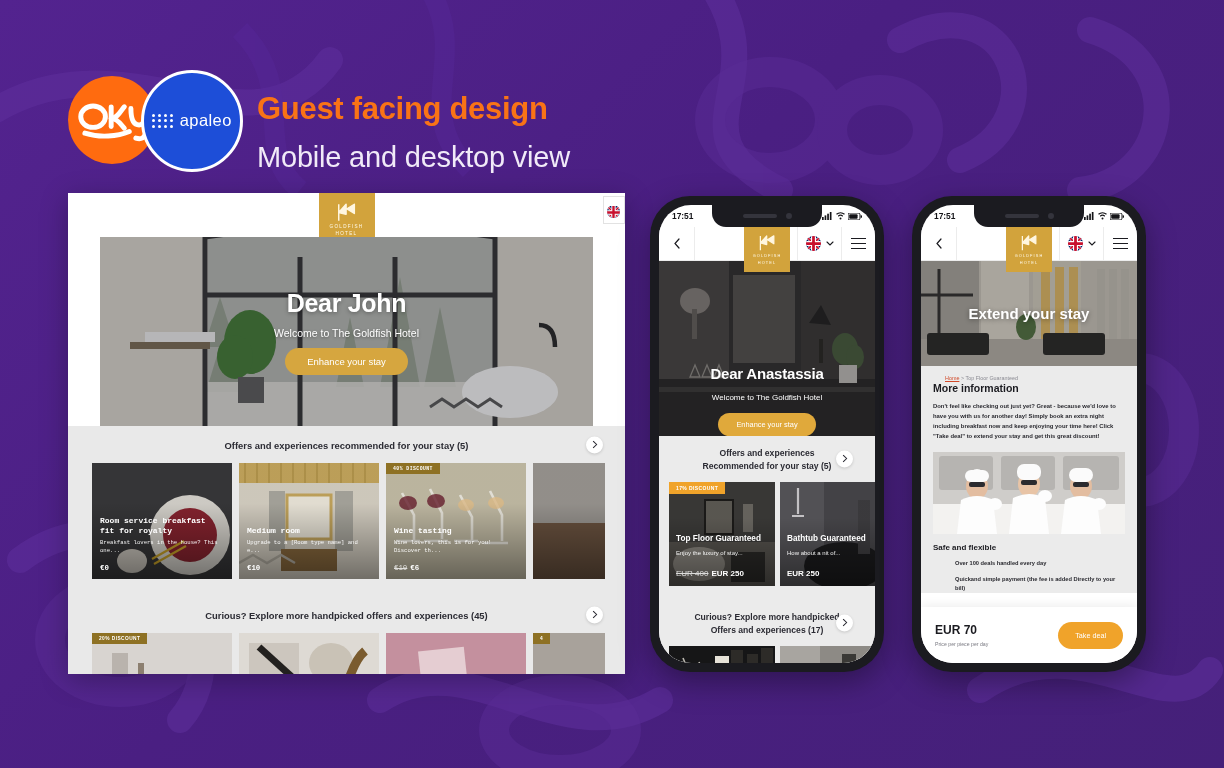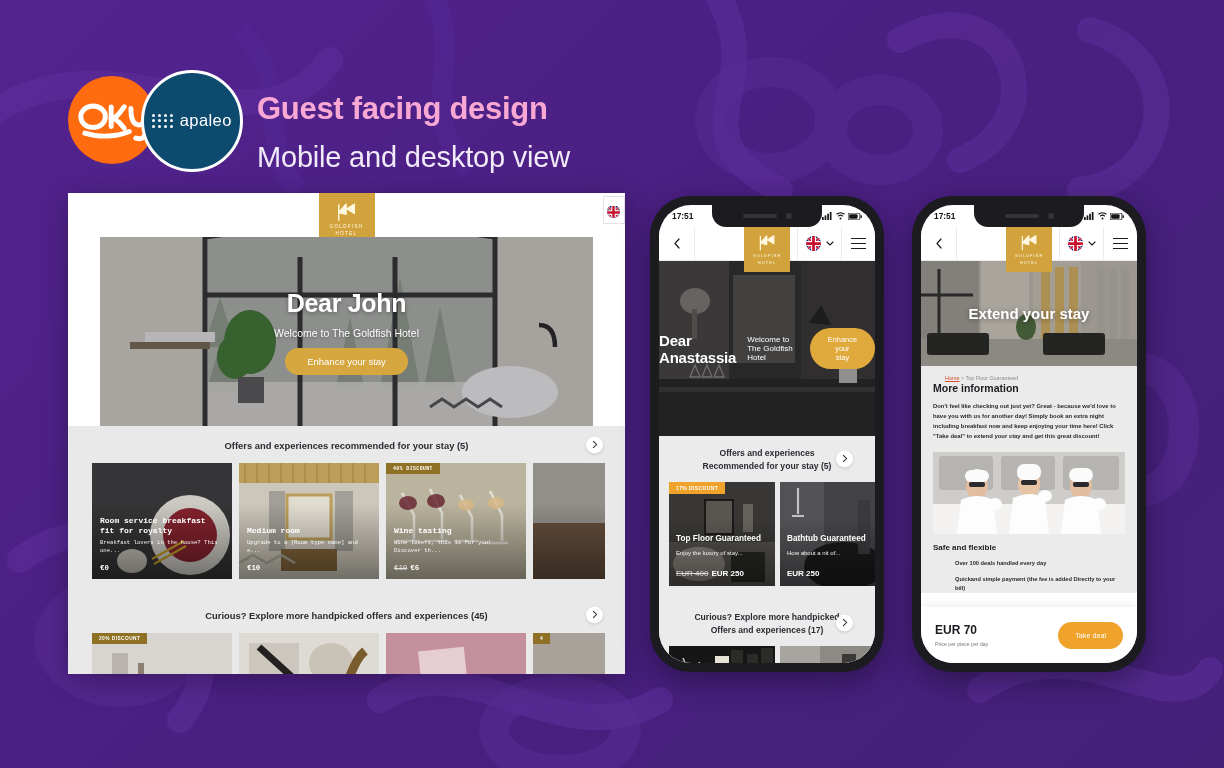--- a/index.html
+++ b/index.html
@@ -24,28 +24,28 @@
     position:absolute; top:0; border-radius:50%;
     display:flex; align-items:center; justify-content:center;
   }
   .logo-oaky {
     left:3px; width:88px; height:88px; top:6px;
     background:#ff6b0f; z-index:1;
   }
   .logo-oaky svg { width:74px; height:48px; }
   .logo-apaleo {
     left:76px; width:102px; height:102px; top:0;
-    background:#0c4a6e; border:3px solid #ffffff; z-index:2;
+    background:#1d4ed8; border:3px solid #ffffff; z-index:2;
     gap:7px;
   }
   .dotgrid { display:grid; grid-template-columns:repeat(4,3.2px); grid-template-rows:repeat(3,3.2px); gap:2.6px; }
   .dotgrid i { display:block; width:3.2px; height:3.2px; background:#fff; border-radius:50%; }
   .apaleo-word { color:#fff; font-size:16.5px; letter-spacing:.4px; font-weight:400; }
   .header-text { margin-left:32px; }
-  .title-main { color:#f9a8d4; font-size:31px; font-weight:bold; letter-spacing:-0.3px; line-height:1.25;margin-top:24px; }
+  .title-main { color:#f97316; font-size:31px; font-weight:bold; letter-spacing:-0.3px; line-height:1.25;margin-top:24px; }
   .title-sub  { color:#f1eaf8; font-size:29px; font-weight:400; letter-spacing:-0.2px; margin-top:12px; }
 
   
   .desktop {
     position:absolute; left:68px; top:193px;
     width:557px; height:481px;
     background:#ffffff; overflow:hidden;
     box-shadow:0 6px 26px rgba(0,0,0,.28);
   }
   .dt-topbar { height:44px; background:#fff; position:relative; }
@@ -134,21 +134,21 @@
   .nav-menu i { width:15px; height:1.6px; background:#1b1b20; display:block; }
   .ph-hotel-logo { position:absolute; left:50%; transform:translateX(-50%); top:22px;
                    width:46px; height:45px; background:#d2a33c; z-index:14;
                    display:flex; flex-direction:column; align-items:center; justify-content:center; gap:2px; }
   .ph-hotel-logo .mark { width:19px; height:16px; }
   .ph-hotel-logo .nm { color:#fff9e8; font-size:3.9px; letter-spacing:1.1px; }
 
   .ph-hero { position:relative; height:175px; overflow:hidden; }
   .ph-hero-img { position:absolute; inset:0; }
   .ph-hero-ov { position:absolute; inset:0; background:rgba(30,30,34,.34); }
-  .ph-hero-inner { position:absolute; inset:0; display:flex; 
+  .ph-hero-inner { position:absolute; inset:0; display:flex; flex-direction:column;
                    align-items:center; justify-content:flex-end; gap:11px; }
   .ph-greet { color:#fff; font-size:15px; font-weight:bold; letter-spacing:-.2px; }
   .ph-welcome { color:#fff; font-size:8px; }
   .ph-btn { background:#e0a93b; color:#fff; border:none; border-radius:40px;
             padding:7px 18px; font-size:7.4px; cursor:pointer; font-family:inherit; }
   .ph-sec { background:#ebebeb; position:relative; }
   .ph-sec-head { text-align:center; padding:11px 34px 9px; font-size:8.6px;
                  font-weight:bold; color:#2b2b33; line-height:1.5; position:relative;border-radius:8px; }
   .ph-cards { display:flex; gap:5px; padding:0 10px 14px; }
   .ph-card { position:relative; width:106px; height:104px; overflow:hidden; flex:0 0 auto; color:#fff; }

